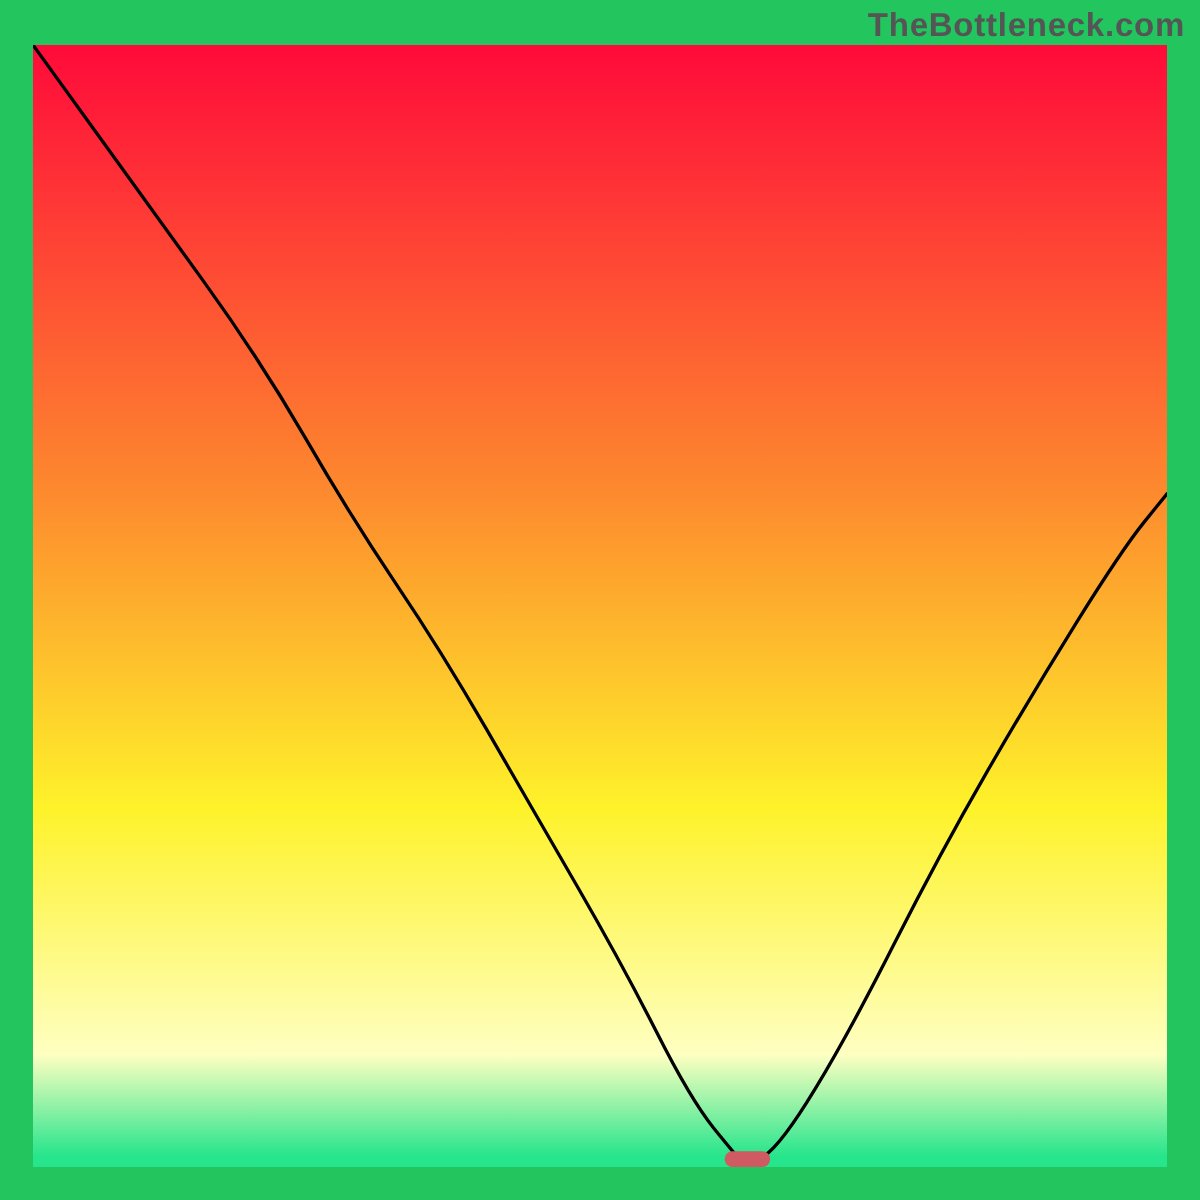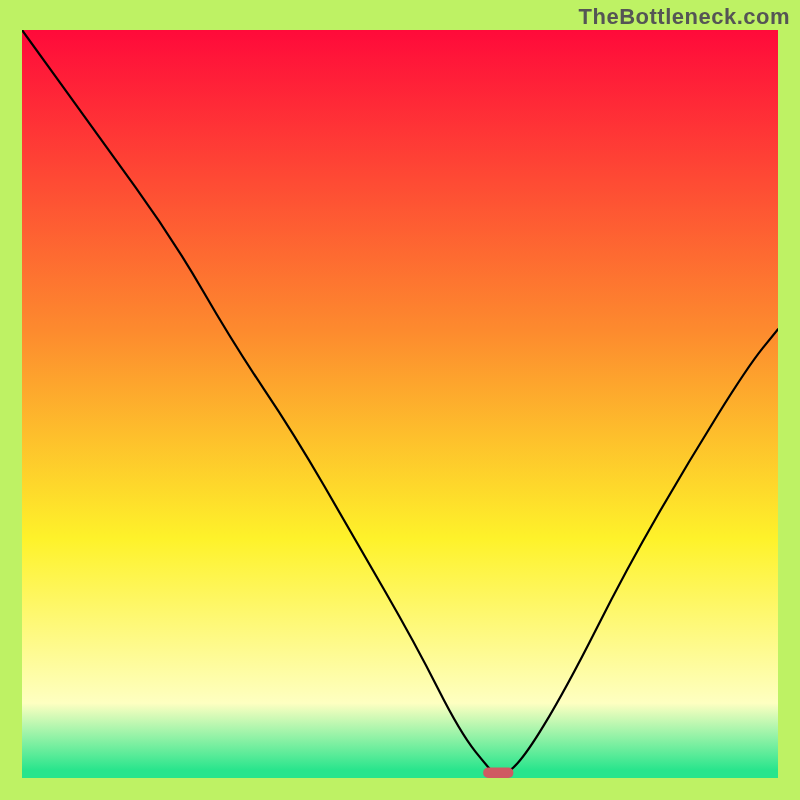--- a/index.html
+++ b/index.html
@@ -8,21 +8,21 @@
     width: 800px;
     height: 800px;
     background: #000;
     overflow: hidden;
     font-family: Arial, Helvetica, sans-serif;
   }
   .frame {
     position: relative;
     width: 800px;
     height: 800px;
-    background: #bef264;
+    background: #22c55e;
   }
   .watermark {
     position: absolute;
     top: 4px;
     right: 10px;
     color: #555;
     font-size: 22px;
     font-weight: 600;
     user-select: none;
     letter-spacing: 0.5px;

